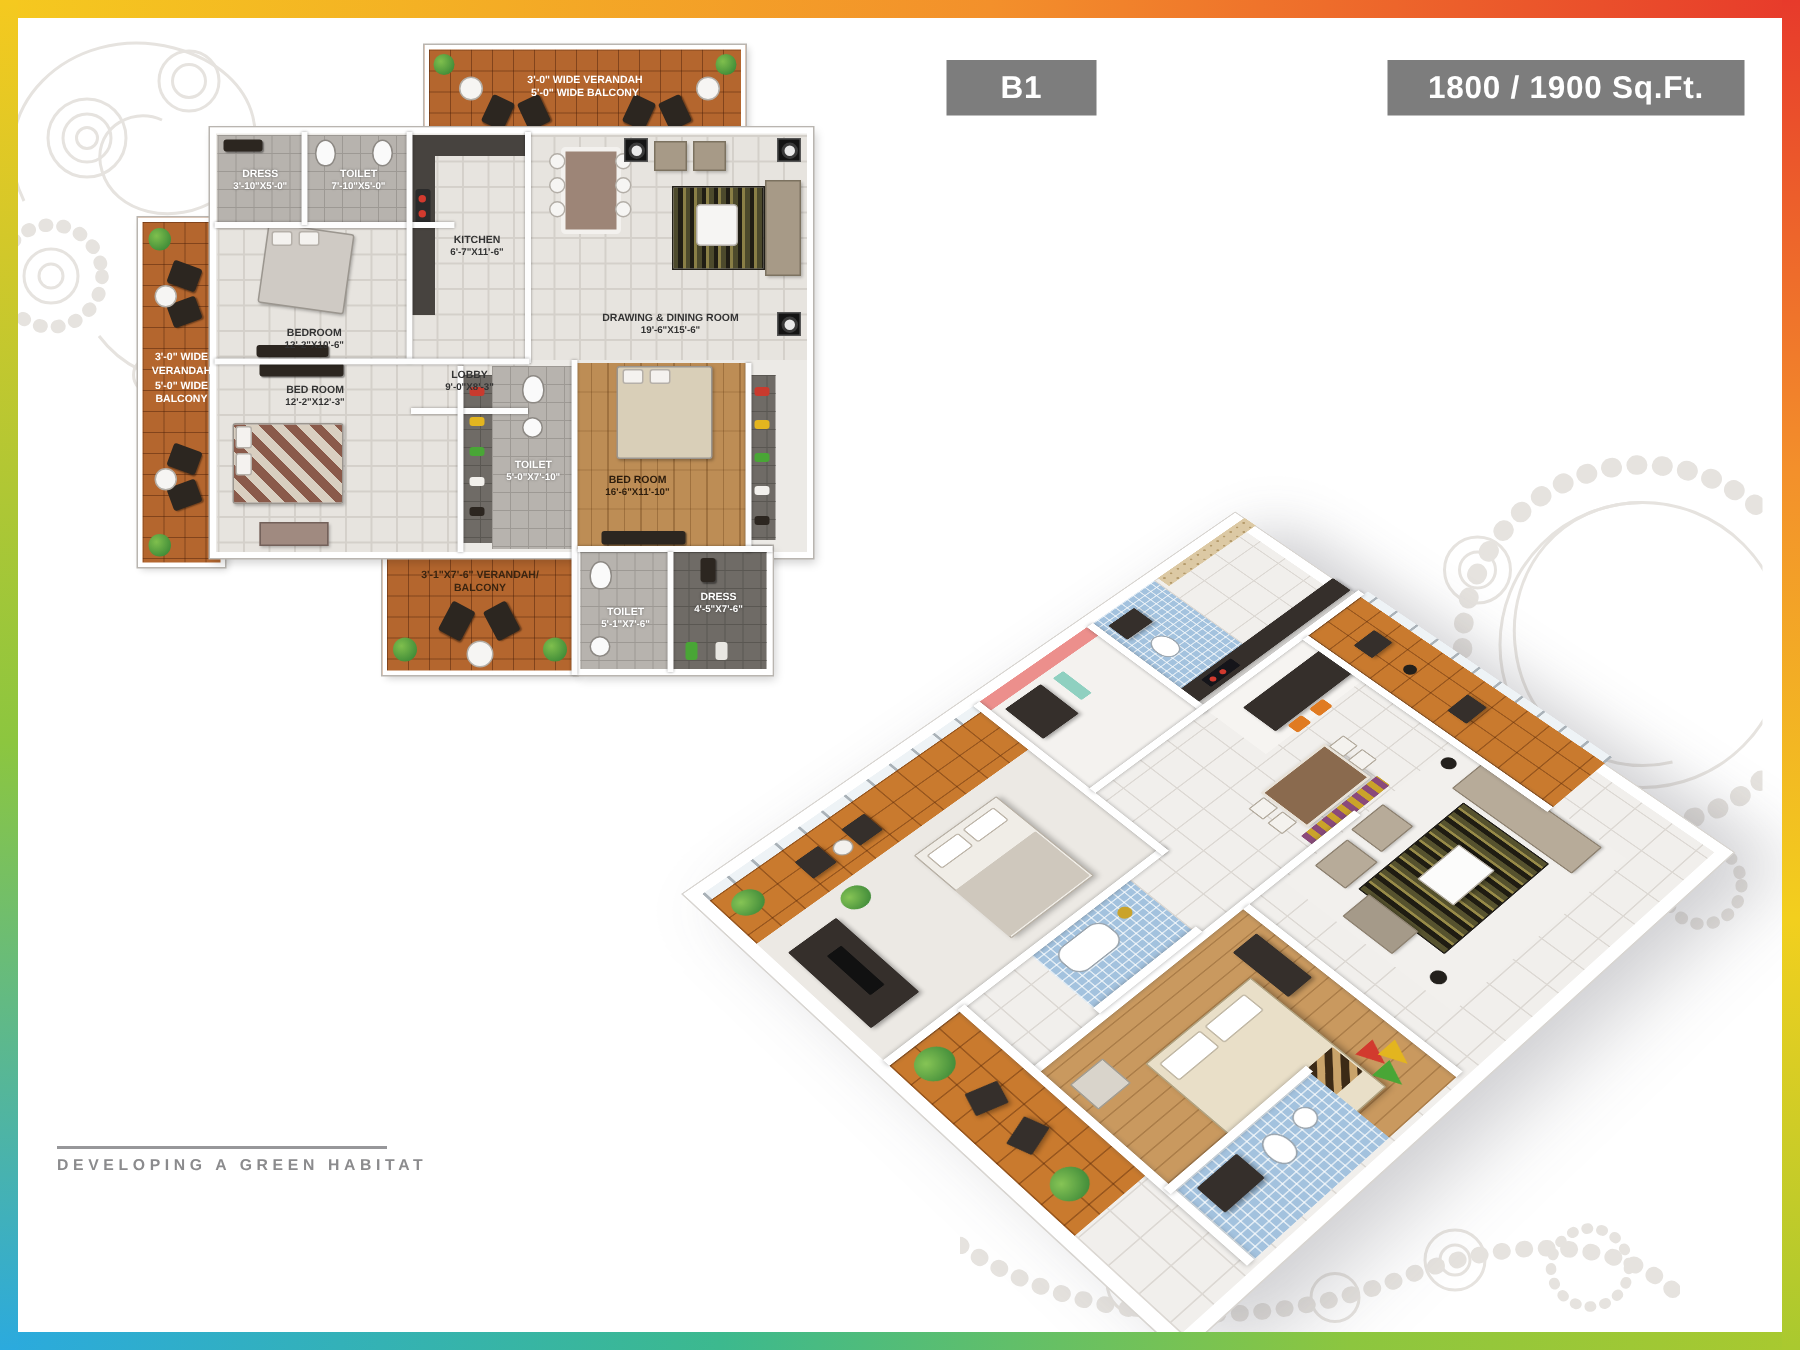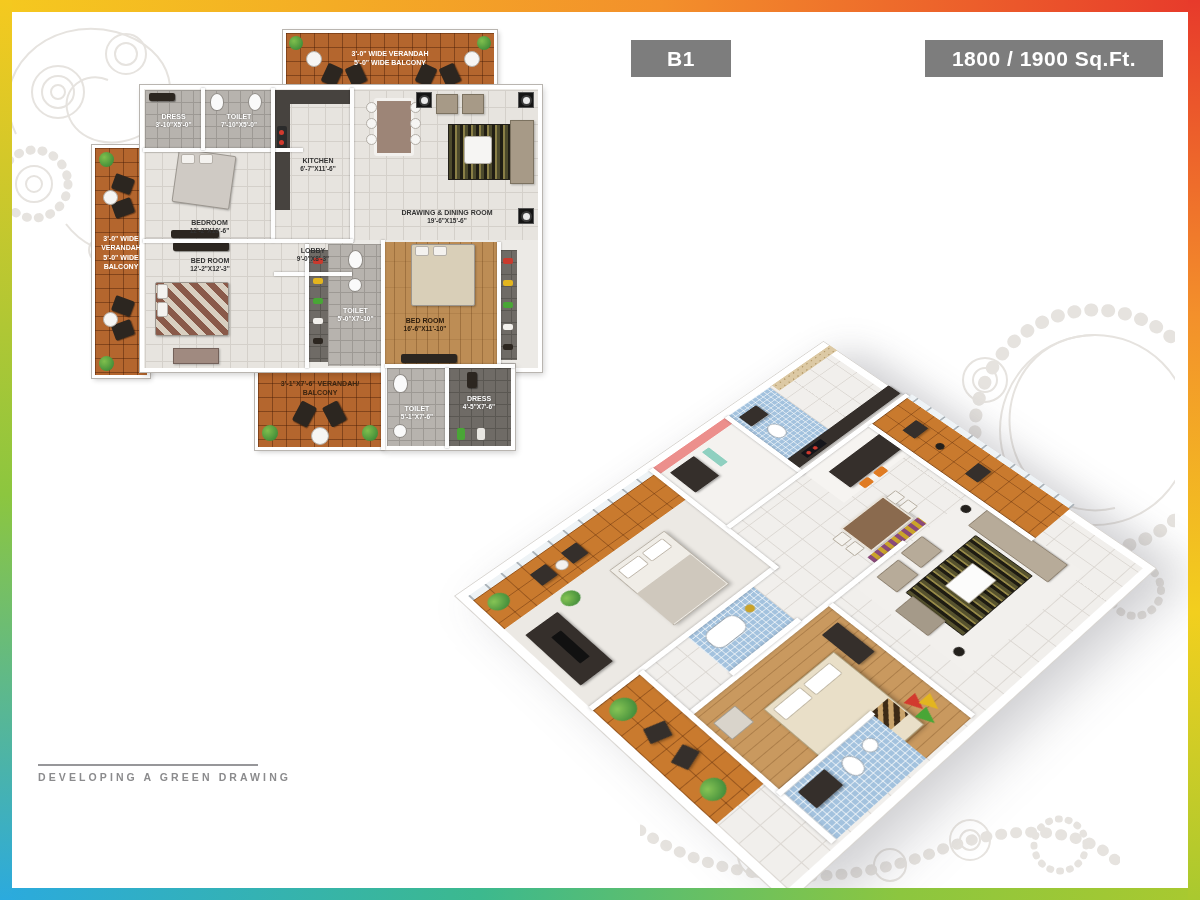--- a/index.html
+++ b/index.html
@@ -384,16 +384,16 @@
       <div class="wall3" style="left:244px;top:262px;width:6px;height:186px;"></div>
       <div class="wall3" style="left:58px;top:190px;width:6px;height:258px;"></div>
       <div class="wall3" style="left:120px;top:250px;width:92px;height:6px;"></div>
       <div class="wall3" style="left:60px;top:376px;width:124px;height:6px;"></div>
       <div class="wall3" style="left:450px;top:120px;width:6px;height:230px;"></div>
     </div>
   </div>
 
   <div class="logo">
     <div class="logo-rule"></div>
-    <div class="logo-tag">DEVELOPING A GREEN DRAWING</div>
+    <div class="logo-tag">DEVELOPING A GREEN HABITAT</div>
   </div>
 
 </div>
 
 </body></html>

